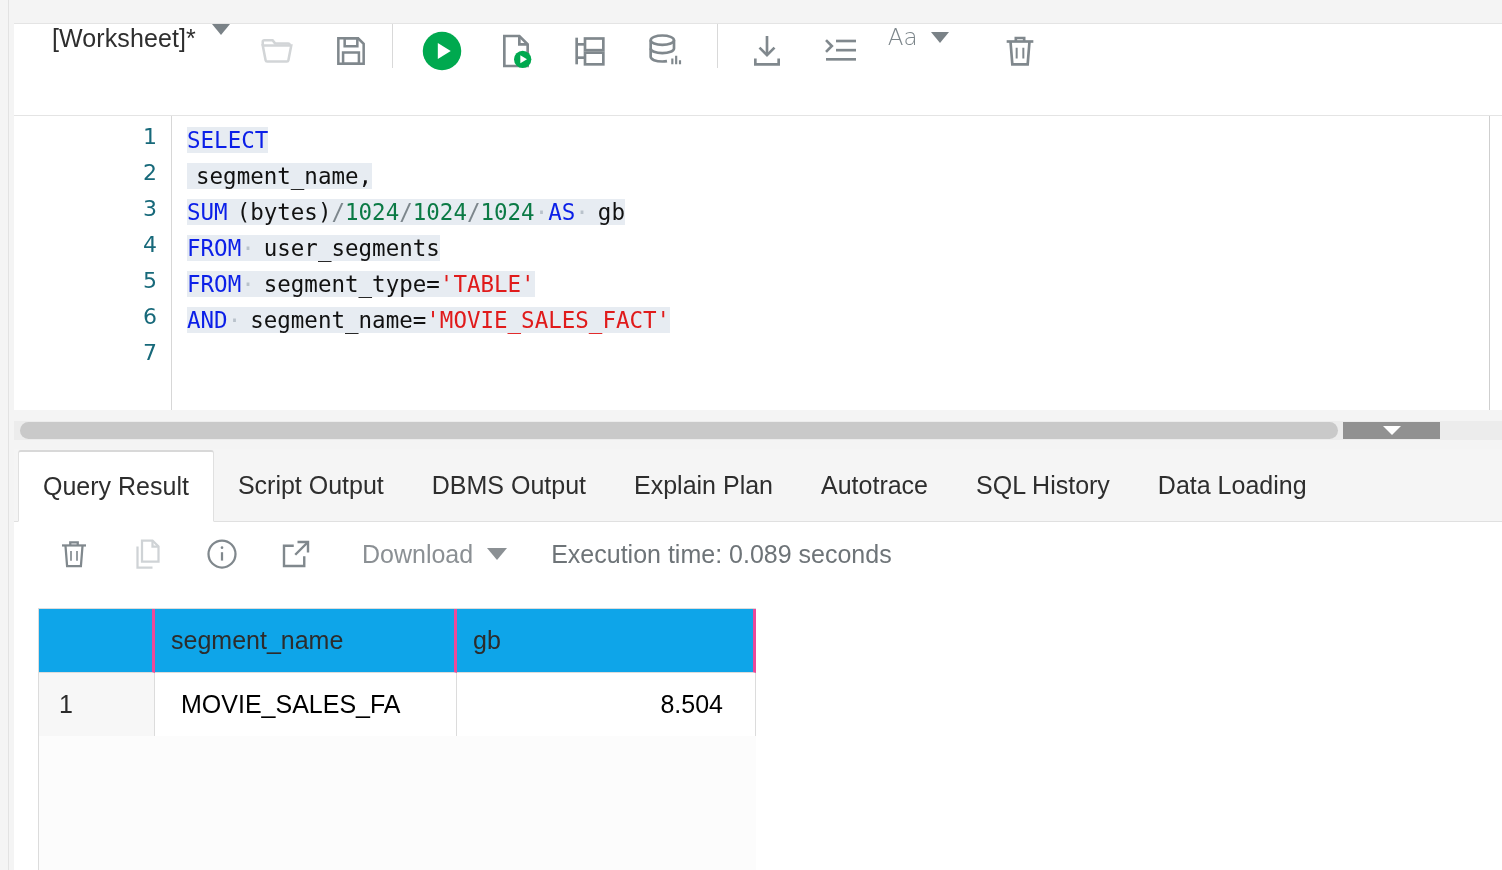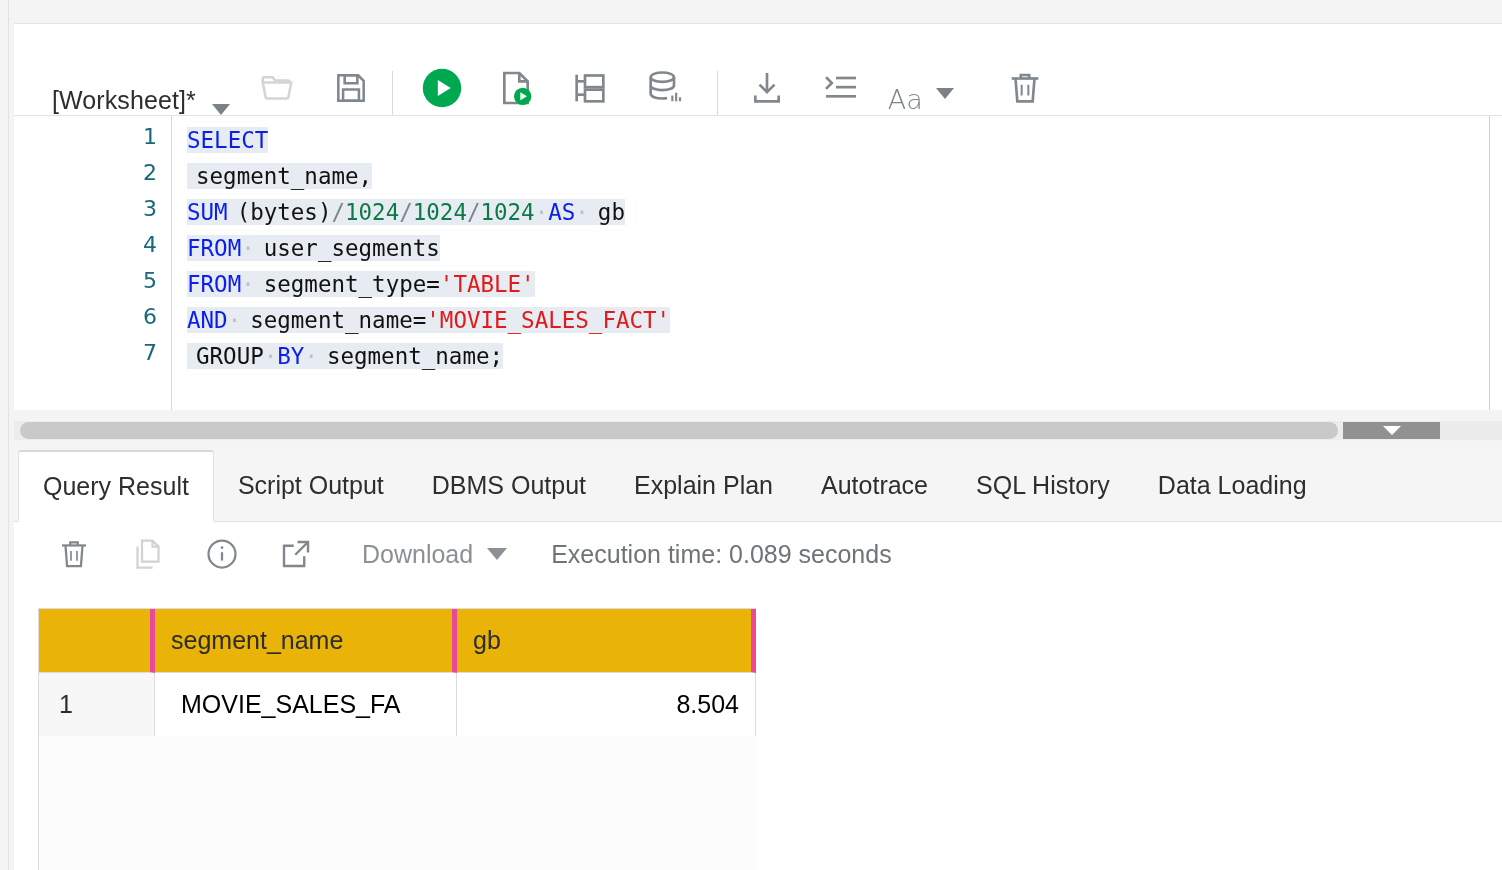--- a/index.html
+++ b/index.html
@@ -21,21 +21,21 @@
     position: absolute; left: 0; top: 0; width: 9px; height: 870px;
     background: #f4f4f4; border-right: 1px solid #e2e2e2;
   }
 
   
   .toolbar {
     position: absolute; left: 14px; top: 23px; width: 1488px; height: 93px;
     background: #ffffff;
     border-top: 1px solid #e4e4e4;
     border-bottom: 1px solid #e4e4e4;
-    display: flex; align-items: flex-end;
+    display: flex; align-items: flex-start;
   }
   .ws-name {
     margin-left: 38px;
     font-size: 25px; color: #2e2e2e; letter-spacing: .1px;
     white-space: nowrap;
   }
   .caret-down {
     width: 0; height: 0; margin-left: 16px;
     border-left: 9px solid transparent;
     border-right: 9px solid transparent;
@@ -46,22 +46,22 @@
   }
   .tb-btn {
     width: 54px; height: 54px;
     display: flex; align-items: center; justify-content: center;
     cursor: pointer;
   }
   .tb-gap-lg { margin-left: 20px; }
   .tb-gap-sm { margin-left: 8px; }
   .aa-wrap { display:flex; align-items:center; }
   .aa-text {
-    font-size: 27px; color: #7d868b; letter-spacing: 0px;
-    font-family: "DejaVu Sans", sans-serif; font-weight: 300; margin-top: 12px;
+    font-size: 23px; color: #7d868b; letter-spacing: 0px;
+    font-family: "DejaVu Sans", sans-serif; font-weight: 300;
   }
   .aa-caret {
     width: 0; height: 0; margin-left: 13px;
     border-left: 9px solid transparent;
     border-right: 9px solid transparent;
     border-top: 11px solid #7a8287;
   }
 
   
   .editor {
@@ -181,43 +181,43 @@
 
   
   .grid {
     position: absolute; left: 24px; top: 86px; width: 718px;
     border: 1px solid #dcdcdc;
     border-right: none;
     background: #ffffff;
   }
   .grid-row { display: flex; }
   .gh {
-    height: 64px; background: #eab308;
-    border-right: 5px solid #ec4899; border-bottom: 1px solid #dcdcdc;
+    height: 64px; background: #0ea5e9;
+    border-right: 3px solid #ec4899; border-bottom: 1px solid #dcdcdc;
     display: flex; align-items: center;
     font-size: 25px; color: #2c2c2c;
     padding-left: 16px;
     overflow: hidden;
   }
   .gh.c0 { width: 116px; }
   .gh.c1 { width: 302px; }
   .gh.c2 { width: 299px; }
   .gc {
     height: 64px; background: #ffffff;
     border-right: 1px solid #dcdcdc; border-bottom: 1px solid #dcdcdc;
     display: flex; align-items: center;
     font-size: 25px; color: #000000;
     overflow: hidden; white-space: nowrap;
   }
   .gc.rownum {
     width: 116px; background: #f7f7f7; color: #2c2c2c;
     padding-left: 20px;
   }
   .gc.c1 { width: 302px; padding-left: 26px; }
-  .gc.c2 { width: 299px; justify-content: flex-end; padding-right: 16px; }
+  .gc.c2 { width: 299px; justify-content: flex-end; padding-right: 32px; }
   .grid-body-fill {
     position: absolute; left: 24px; top: 214px; width: 718px; height: 134px;
     background: #fcfcfc;
     border-left: 1px solid #dcdcdc;
   }
   .grid-right-fill {
     position: absolute; left: 742px; top: 86px; width: 746px; height: 262px;
     background: #ffffff;
   }
   svg { display: block; }
@@ -349,21 +349,20 @@
       <div class="lnum" style="top:224px;">7</div>
     </div>
 
     <div class="code-area">
       <div class="code-line" style="top:6px;"><span class="k">SELECT</span></div>
       <div class="code-line" style="top:42px;"><span class="plain">segment_name,</span></div>
       <div class="code-line" style="top:78px;"><span><span class="k">SUM</span><span class="plain">(bytes)</span><span class="op">/</span><span class="num">1024</span><span class="op">/</span><span class="num">1024</span><span class="op">/</span><span class="num">1024</span><span class="dot">·</span><span class="k">AS</span><span class="dot">·</span><span class="plain">gb</span></span></div>
       <div class="code-line" style="top:114px;"><span><span class="k">FROM</span><span class="dot">·</span><span class="plain">user_segments</span></span></div>
       <div class="code-line" style="top:150px;"><span><span class="k">FROM</span><span class="dot">·</span><span class="plain">segment_type=</span><span class="str">'TABLE'</span></span></div>
       <div class="code-line" style="top:186px;"><span><span class="k">AND</span><span class="dot">·</span><span class="plain">segment_name=</span><span class="str">'MOVIE_SALES_FACT'</span></span></div>
-      <div class="code-line" style="top:222px;"><span><span class="plain">GROUP</span><span class="dot">·</span><span class="k">BY</span><span class="dot">·</span><span class="plain">segment_name;</span></span></div>
       <div class="ruler"></div>
     </div>
   </div>
 
   <div class="splitter-band"></div>
   <div class="hscroll-track"></div>
   <div class="hscroll-thumb"></div>
   <div class="splitter-handle">
     <span class="handle-caret"></span>
   </div>

